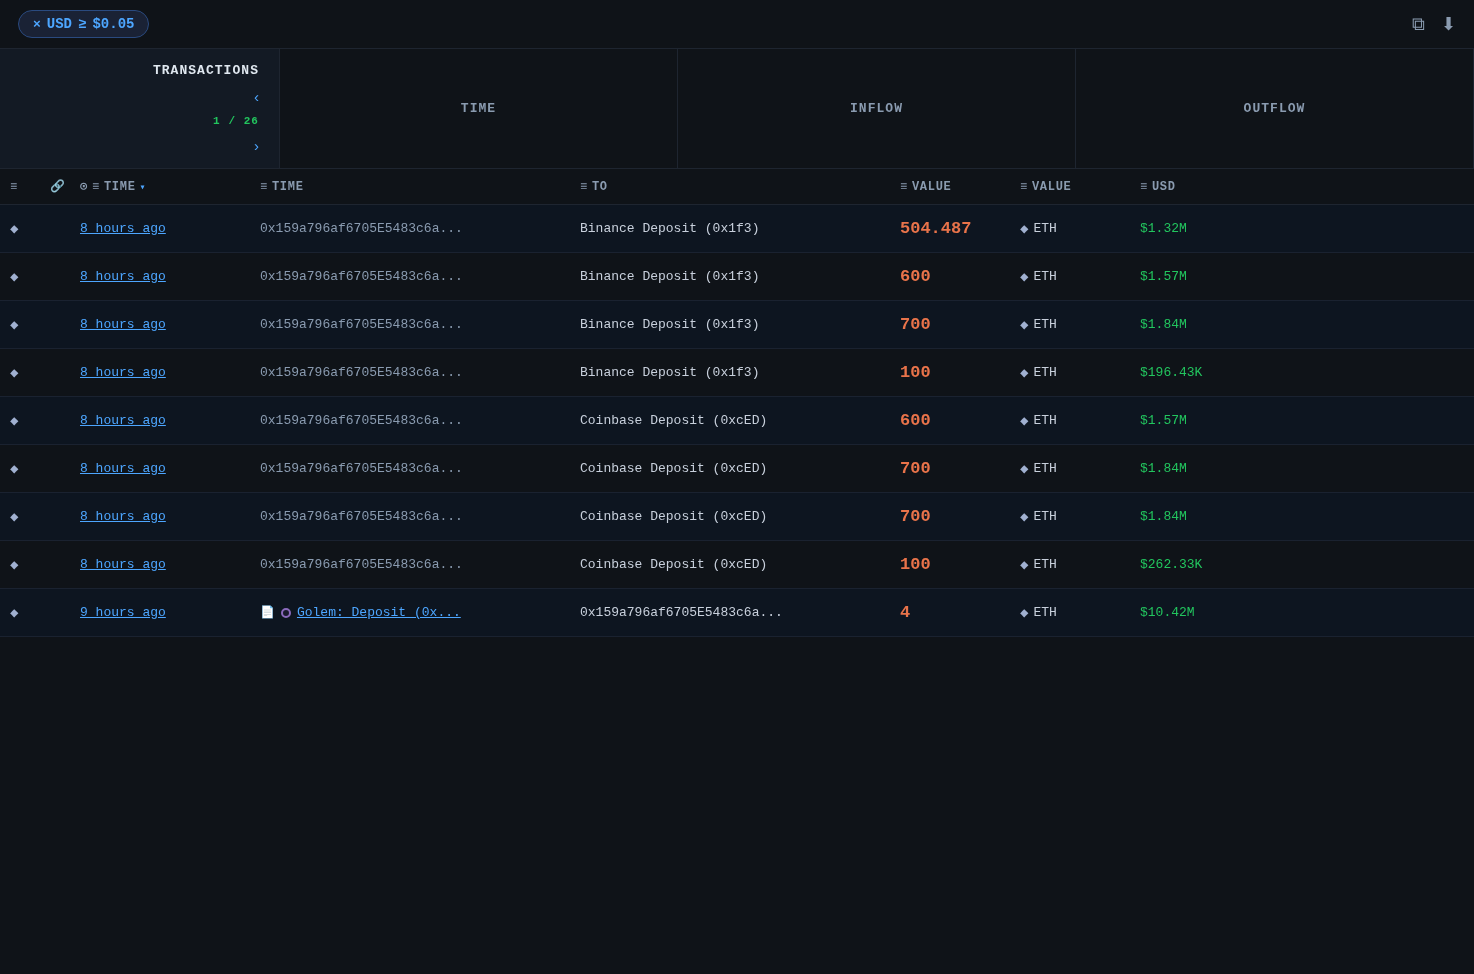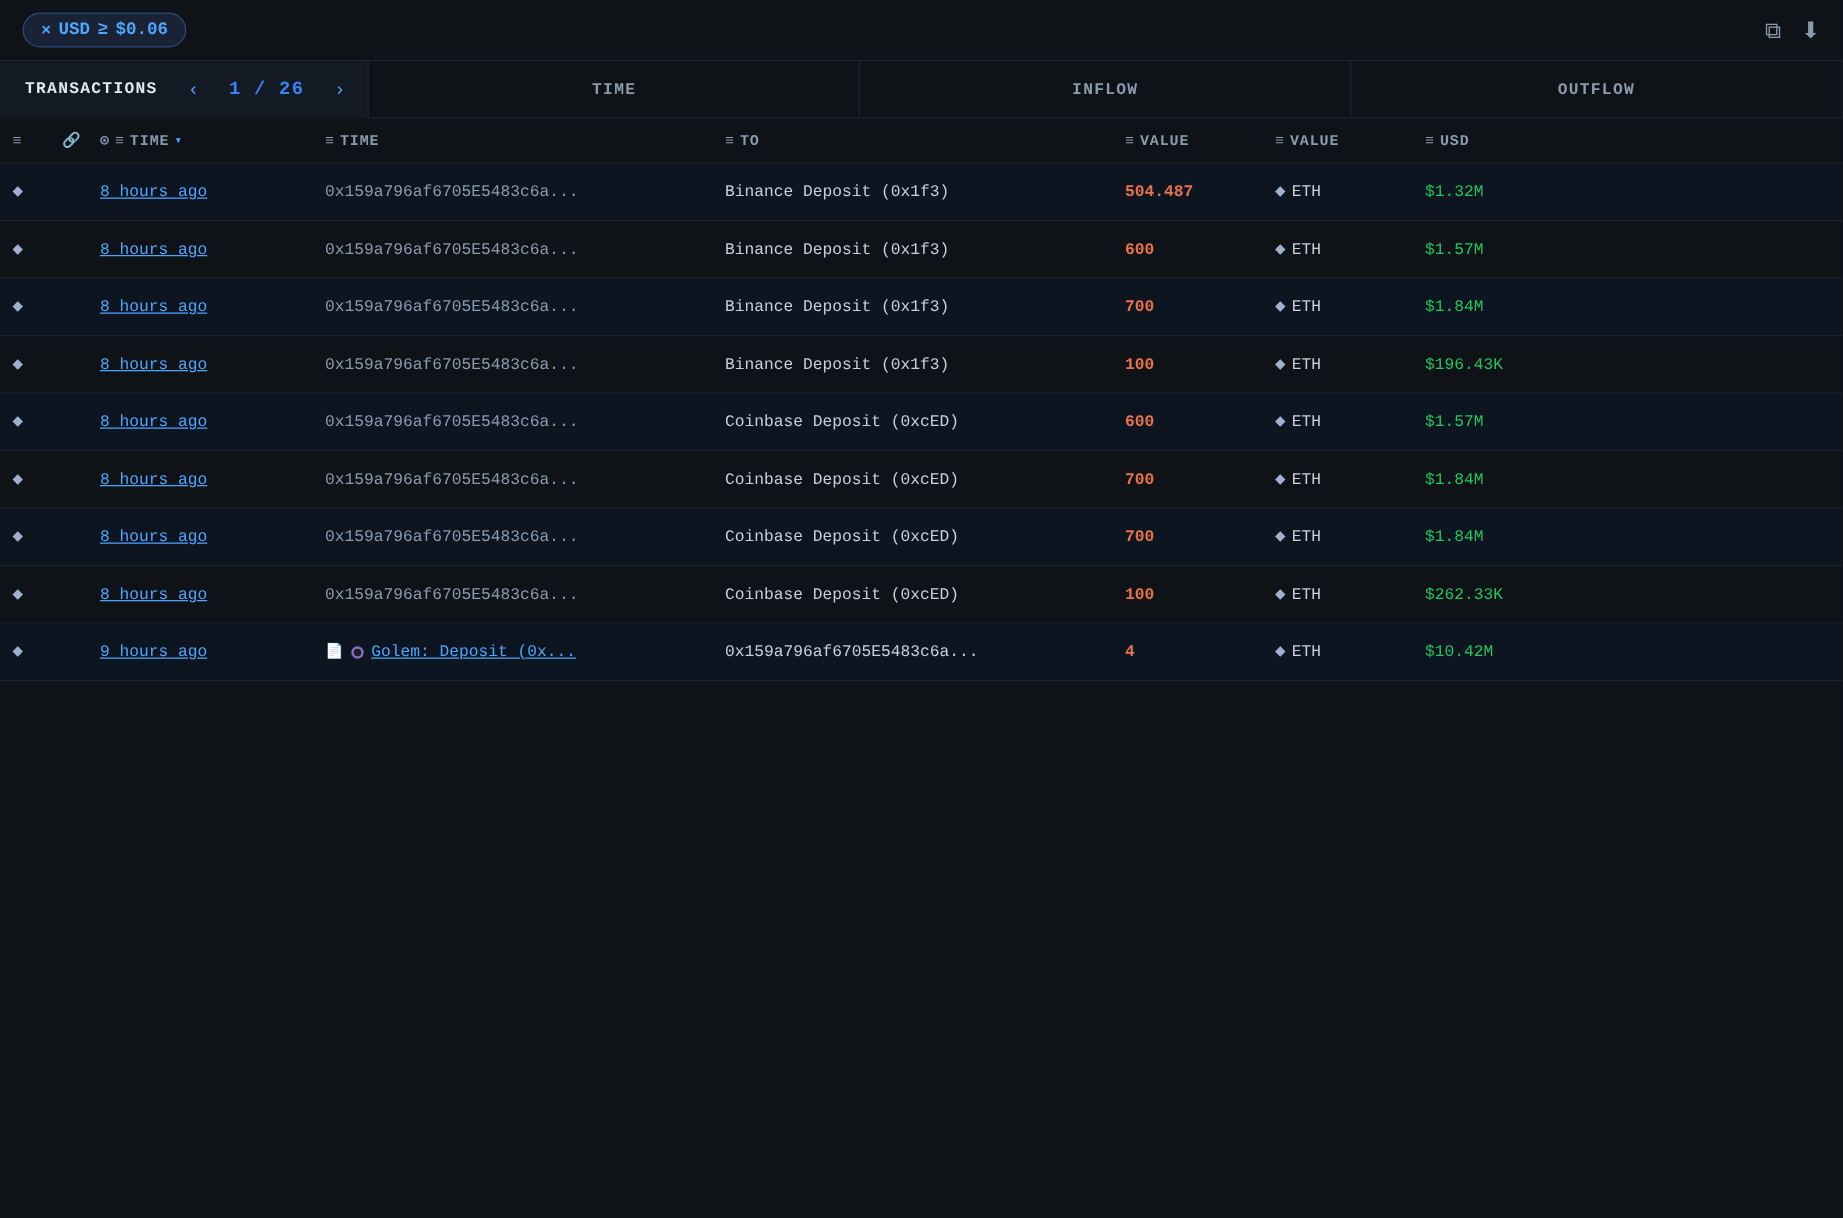--- a/index.html
+++ b/index.html
@@ -70,41 +70,42 @@
       font-weight: bold;
       letter-spacing: 0.08em;
       color: #8a9bb0;
       cursor: pointer;
       border-right: 1px solid #1e2530;
       flex: 1;
       justify-content: center;
     }
     .tab-transactions {
       display: flex;
-      align-items: flex-start;
-      gap: 26px;
+      align-items: flex-end;
+      gap: 10px;
       padding: 14px 20px;
       font-size: 13px;
       font-weight: bold;
       letter-spacing: 0.08em;
       color: #e0e8f0;
       background: #131a24;
       border-right: 1px solid #1e2530;
       min-width: 280px;
+      flex-direction: column;
     }
     .tab-transactions .nav-btn {
       color: #4da6ff;
       cursor: pointer;
       font-size: 15px;
       background: none;
       border: none;
     }
     .tab-transactions .page-info {
-      color: #3b82f6;
-      font-size: 15px;
+      color: #22c55e;
+      font-size: 11px;
     }
 
     
     .col-headers {
       display: grid;
       grid-template-columns: 40px 30px 180px 320px 320px 120px 120px 120px;
       align-items: center;
       padding: 10px 0;
       border-bottom: 1px solid #1e2530;
       background: #0f1318;
@@ -163,21 +164,21 @@
       overflow: hidden;
       text-overflow: ellipsis;
     }
     .to-text {
       color: #c8d0dc;
       font-size: 13px;
       white-space: nowrap;
     }
     .value-text {
       color: #e8734a;
-      font-size: 13px;
+      font-size: 17px;
       font-weight: bold;
     }
     .token-cell {
       display: flex;
       align-items: center;
       gap: 5px;
       color: #c8d0dc;
       font-size: 13px;
     }
     .usd-text {
@@ -201,21 +202,21 @@
     }
   </style>
 </head>
 <body>
 
 <div class="filter-bar">
   <div class="filter-tag">
     <span class="close-x">×</span>
     <span>USD</span>
     <span class="gte">≥</span>
-    <span>$0.06</span>
+    <span>$0.05</span>
   </div>
   <div class="top-icons">
     <button class="top-icon-btn">⧉</button>
     <button class="top-icon-btn">⬇</button>
   </div>
 </div>
 
 <div class="tab-bar">
   <div class="tab-transactions">
     <span>TRANSACTIONS</span>

